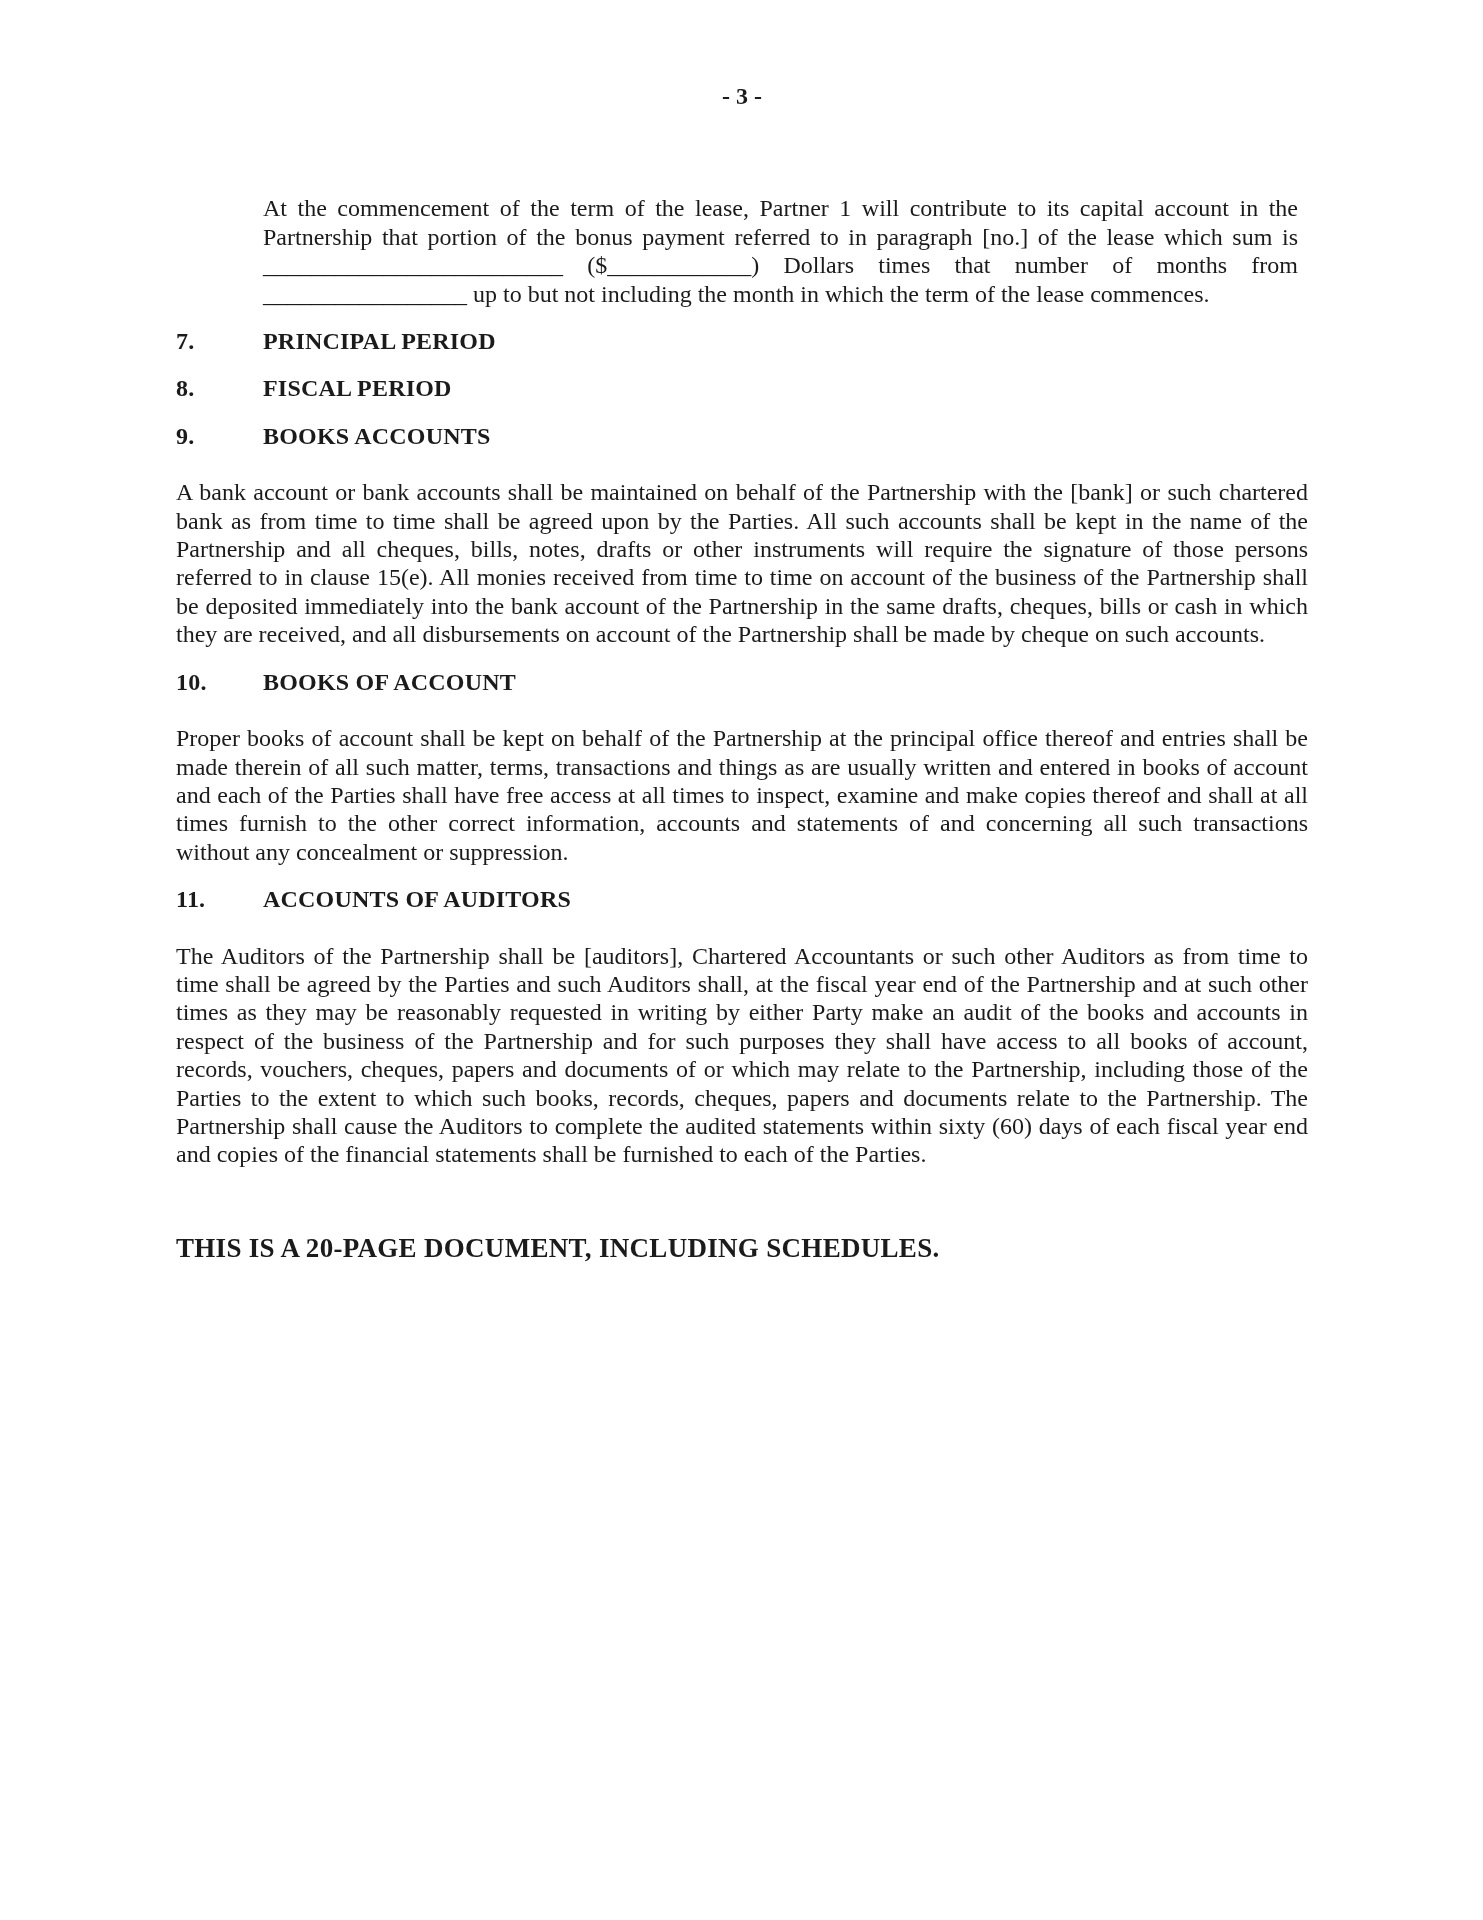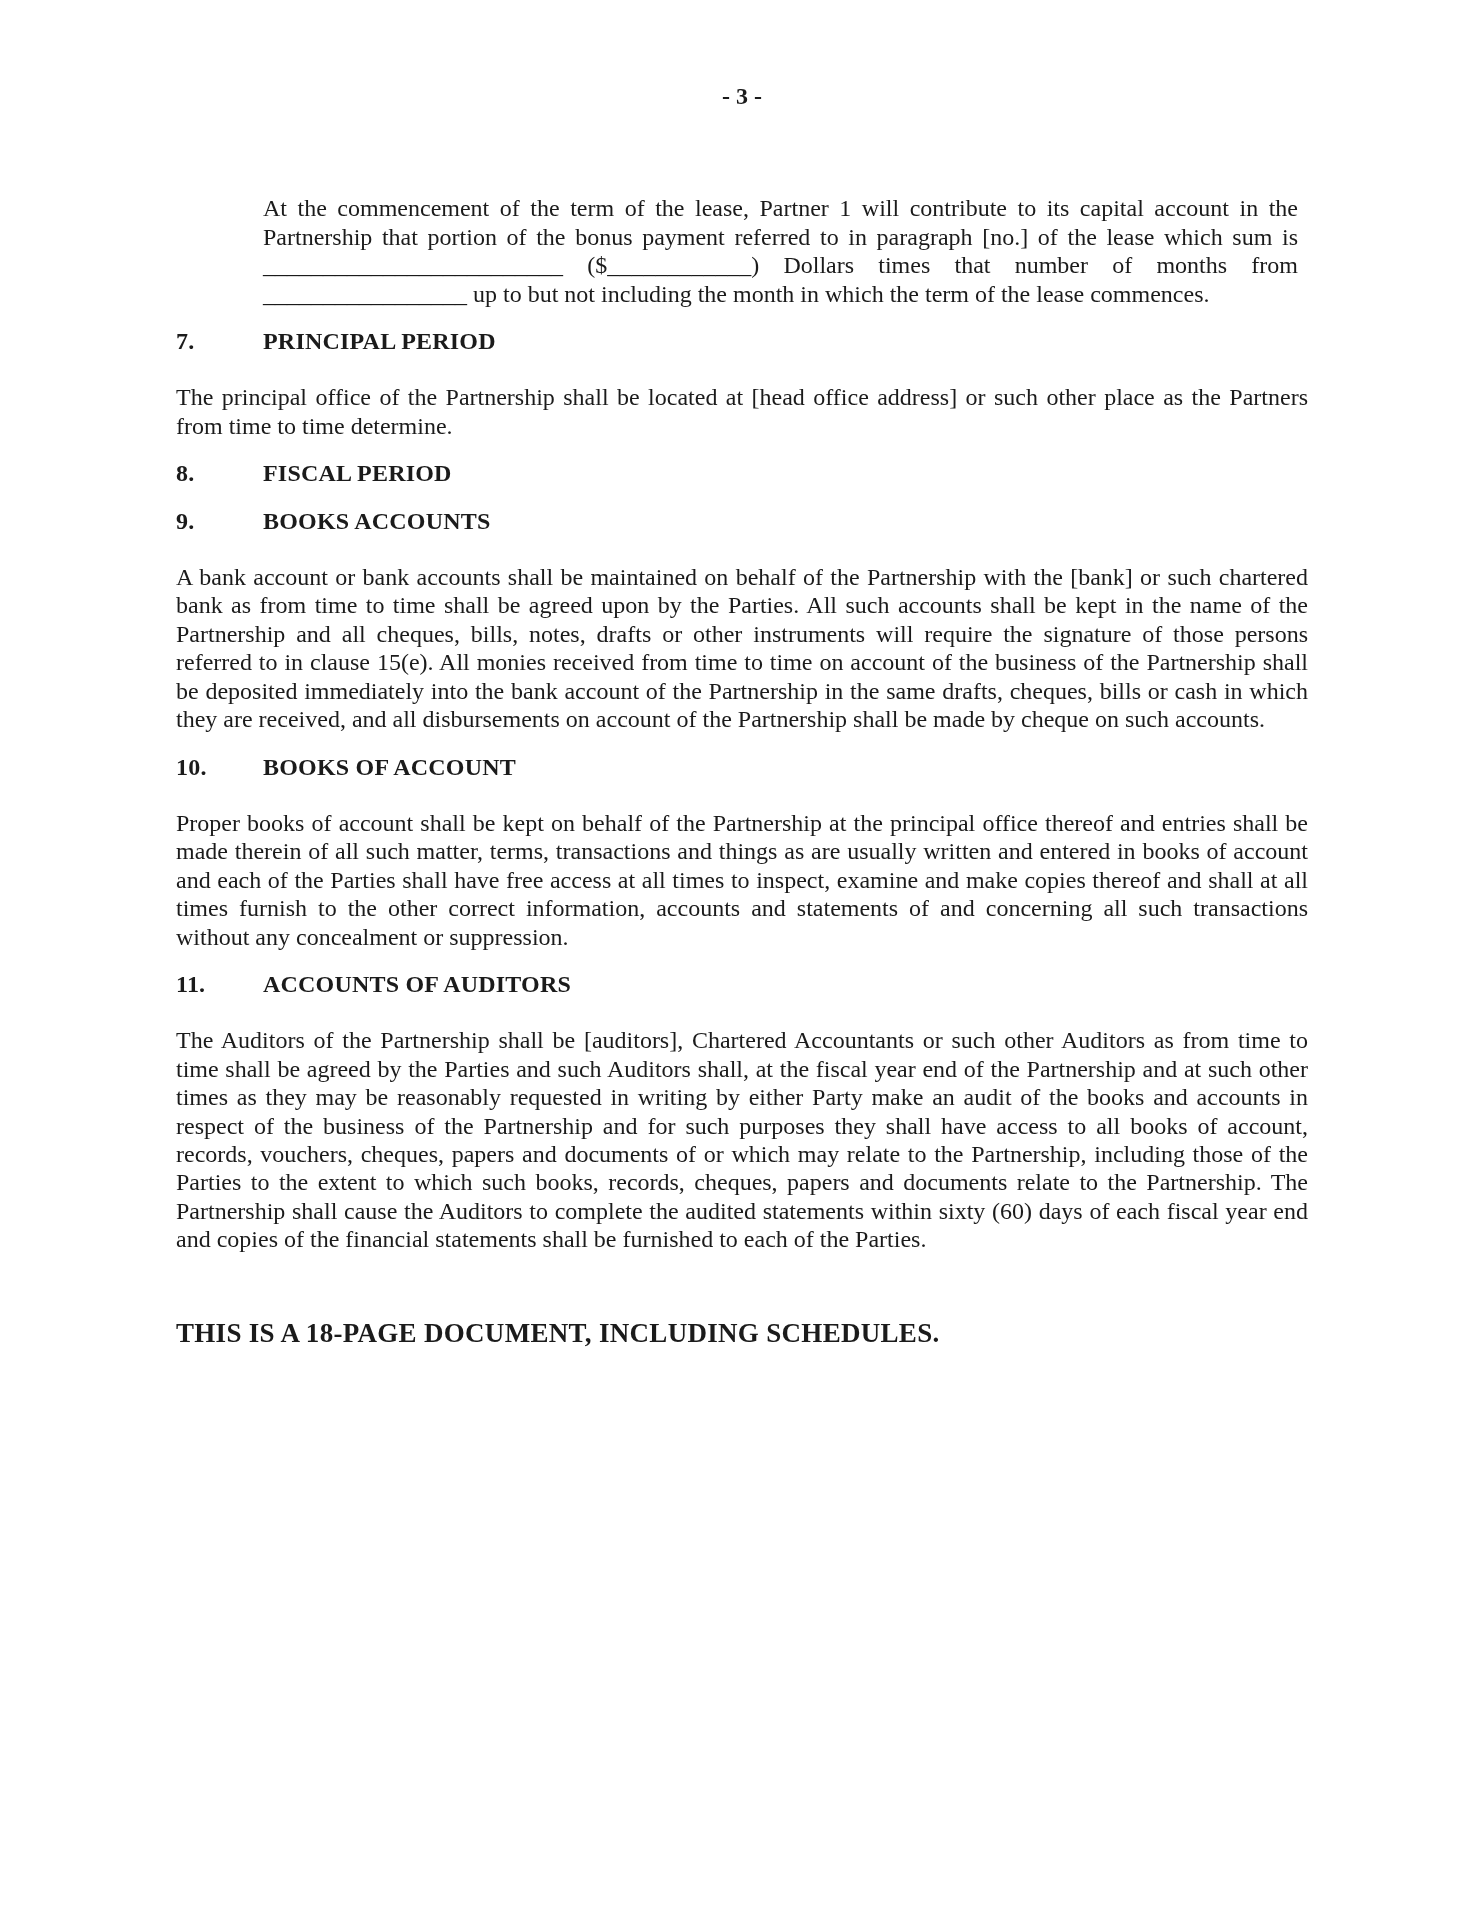--- a/index.html
+++ b/index.html
@@ -59,21 +59,20 @@
 
   <div class="page-number">- 3 -</div>
 
   <p class="intro">At the commencement of the term of the lease, Partner 1 will contribute to its capital account in the Partnership that portion of the bonus payment referred to in paragraph [no.] of the lease which sum is _________________________ ($____________) Dollars times that number of months from _________________ up to but not including the month in which the term of the lease commences.</p>
 
   <div class="section">
     <div class="section-heading">
       <span class="num">7.</span>
       <span class="title">PRINCIPAL PERIOD</span>
     </div>
-    <p class="section-body">The principal office of the Partnership shall be located at [head office address] or such other place as the Partners from time to time determine.</p>
   </div>
 
   <div class="section">
     <div class="section-heading">
       <span class="num">8.</span>
       <span class="title">FISCAL PERIOD</span>
     </div>
   </div>
 
   <div class="section">
@@ -93,15 +92,15 @@
   </div>
 
   <div class="section">
     <div class="section-heading">
       <span class="num">11.</span>
       <span class="title">ACCOUNTS OF AUDITORS</span>
     </div>
     <p class="section-body">The Auditors of the Partnership shall be [auditors], Chartered Accountants or such other Auditors as from time to time shall be agreed by the Parties and such Auditors shall, at the fiscal year end of the Partnership and at such other times as they may be reasonably requested in writing by either Party make an audit of the books and accounts in respect of the business of the Partnership and for such purposes they shall have access to all books of account, records, vouchers, cheques, papers and documents of or which may relate to the Partnership, including those of the Parties to the extent to which such books, records, cheques, papers and documents relate to the Partnership. The Partnership shall cause the Auditors to complete the audited statements within sixty (60) days of each fiscal year end and copies of the financial statements shall be furnished to each of the Parties.</p>
   </div>
 
-  <div class="closing">THIS IS A 18-PAGE DOCUMENT, INCLUDING SCHEDULES.</div>
+  <div class="closing">THIS IS A 20-PAGE DOCUMENT, INCLUDING SCHEDULES.</div>
 
 </div>
 
 </body></html>

